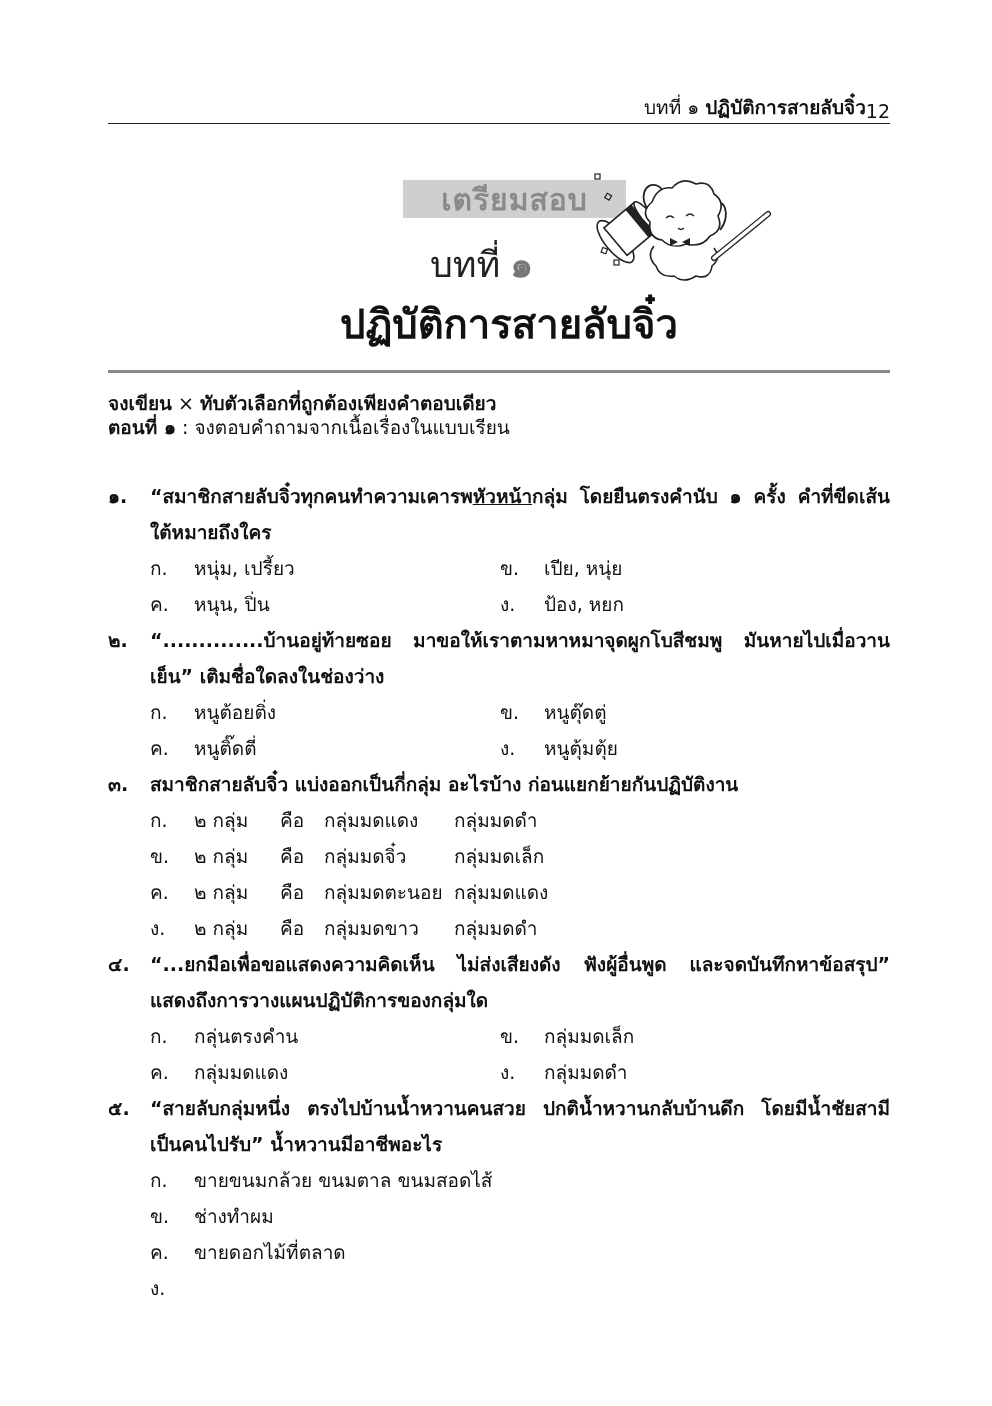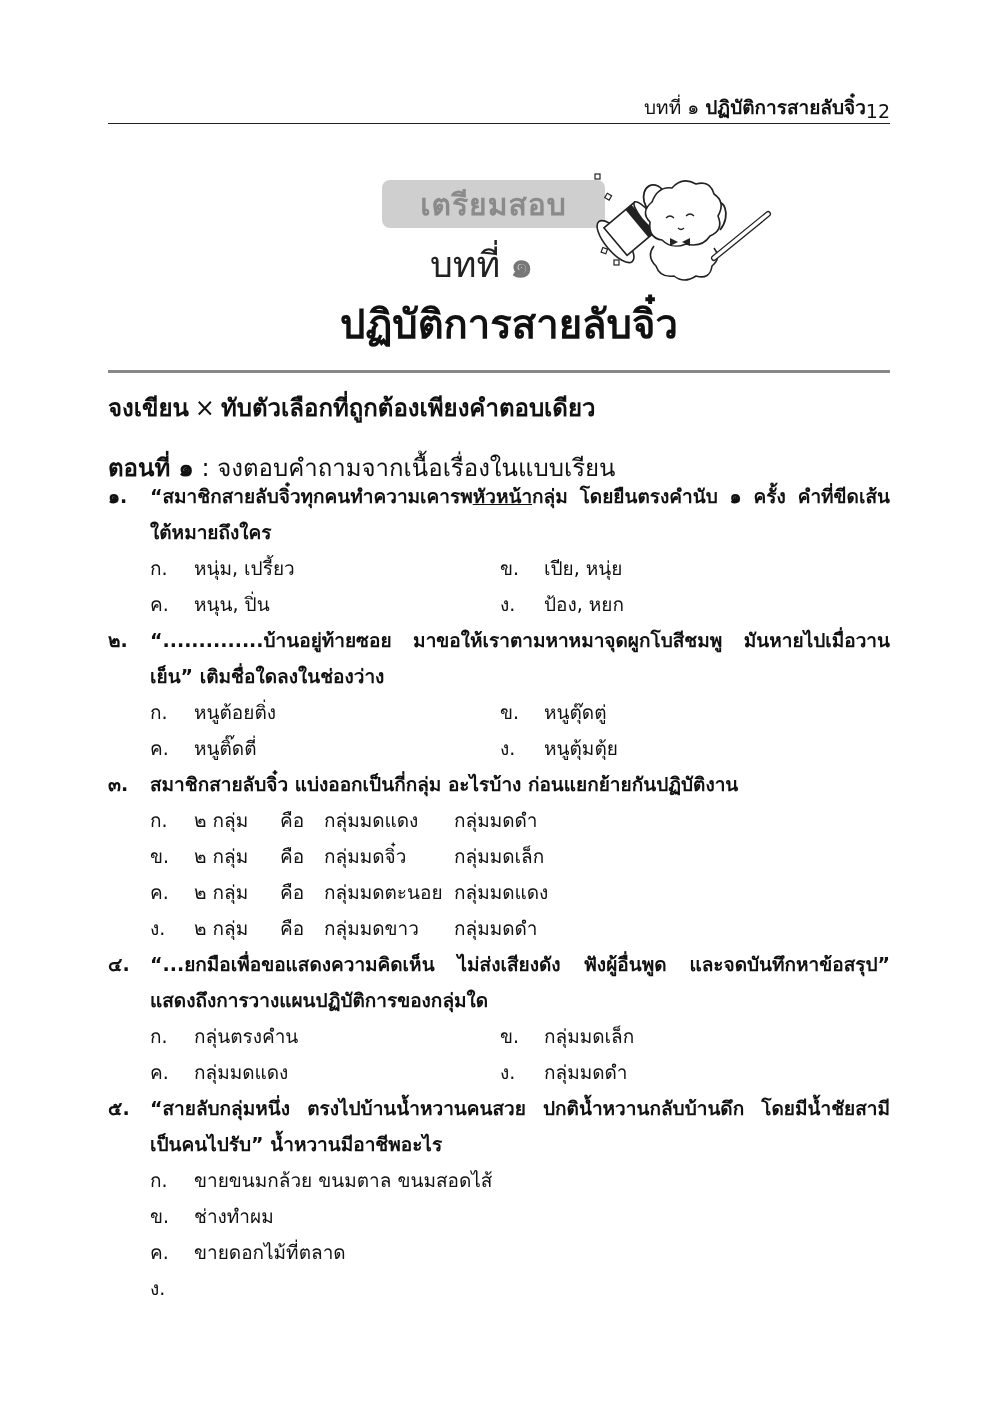--- a/index.html
+++ b/index.html
@@ -13,39 +13,39 @@
       display: flex; justify-content: flex-end; align-items: flex-end;
       font-size: 19px;
     }
     .running-head .chapter-no { font-weight: normal; }
     .running-head .chapter-name { font-weight: bold; }
     .head-rule {
       position: absolute; left: 108px; top: 123px; width: 782px; height: 0;
       border-top: 1.5px solid #222;
     }
     .banner {
-      position: absolute; left: 382px; top: 180px; width: 223px; height: 48px;
-      background: #cfcfcf; display: flex; align-items: center; justify-content: center; border-radius: 8px;
+      position: absolute; left: 403px; top: 180px; width: 223px; height: 38px;
+      background: #cfcfcf; display: flex; align-items: center; justify-content: center;
     }
     .banner span { font-size: 30px; color: #8a8a8a; font-weight: bold; letter-spacing: 1px; }
     .chapter-label {
       position: absolute; left: 430px; top: 236px; font-size: 36px; color: #222;
     }
     .chapter-label .num { color: #777; font-weight: bold; margin-left: 10px; }
     .chapter-title {
       position: absolute; left: 340px; top: 292px; font-size: 40px; font-weight: bold; color: #111;
     }
     .mascot { position: absolute; left: 592px; top: 172px; width: 185px; height: 120px; }
     .section-rule {
       position: absolute; left: 108px; top: 370px; width: 782px; height: 3px;
       background: #888;
     }
-    .instr { position: absolute; left: 108px; top: 388px; font-size: 24px; font-weight: bold; }
+    .instr { position: absolute; left: 108px; top: 388px; font-size: 19px; font-weight: bold; }
     .instr .x-mark { font-weight: normal; margin: 0 6px; }
-    .part { position: absolute; left: 108px; top: 448px; font-size: 24px; }
+    .part { position: absolute; left: 108px; top: 412px; font-size: 19px; }
     .part b { font-weight: bold; }
     .question { position: absolute; left: 108px; width: 782px; }
     .q-stem { display: flex; font-size: 19px; font-weight: bold; line-height: 36px; }
     .q-num { width: 42px; flex: 0 0 42px; }
     .q-text { flex: 1; text-align: justify; }
     .q-text u { }
     .opts { margin-left: 42px; font-size: 19px; line-height: 36px; }
     .opts.grid { display: grid; grid-template-columns: 350px 350px; }
     .opt { display: flex; }
     .opt .lbl { width: 44px; flex: 0 0 44px; }

